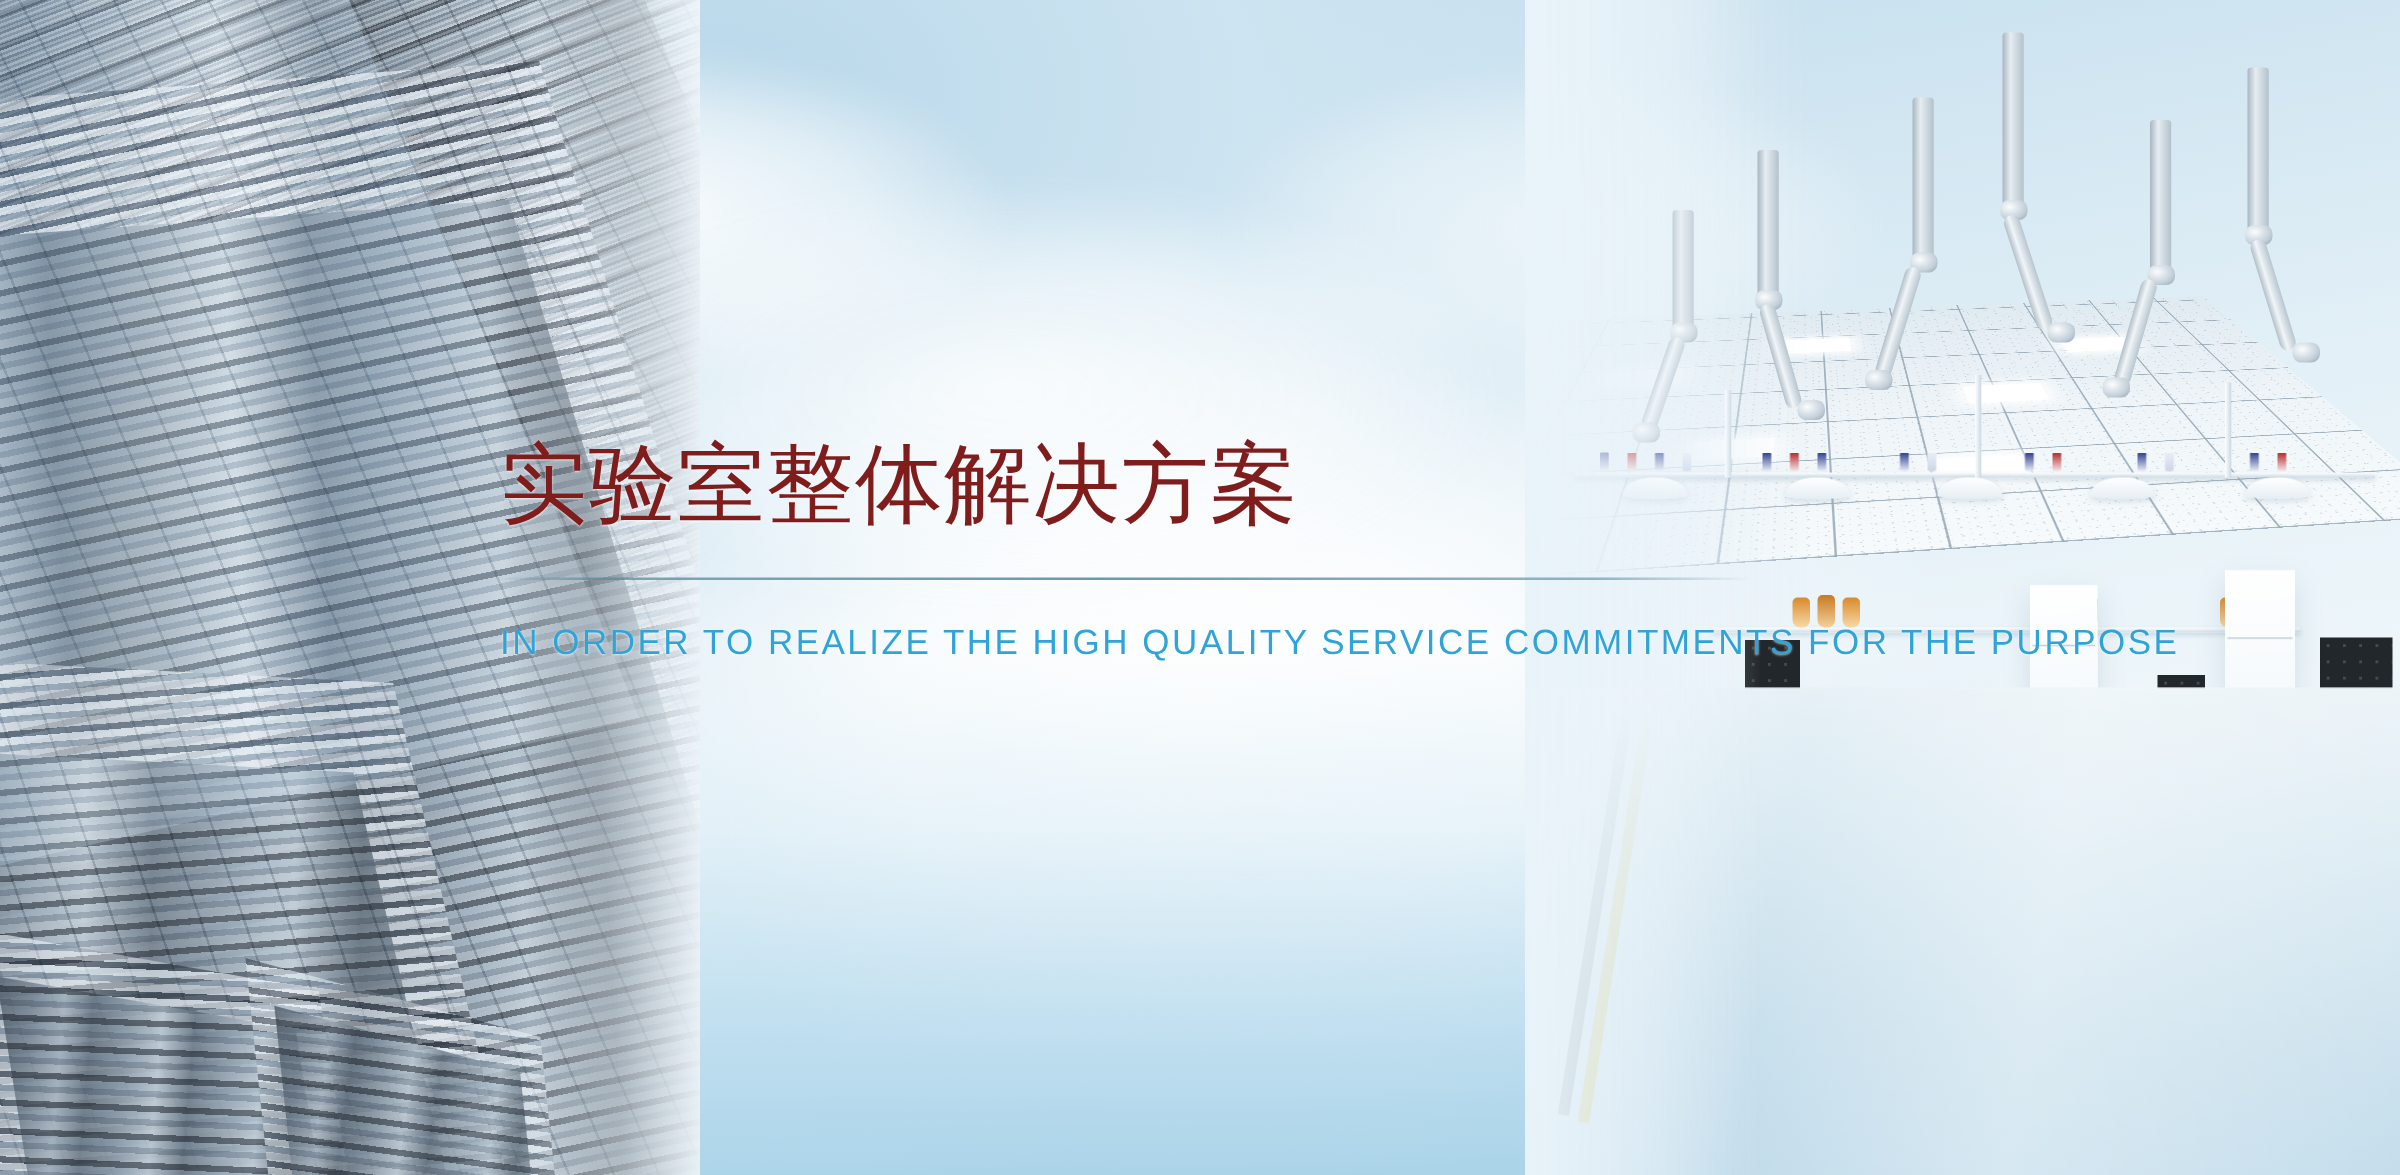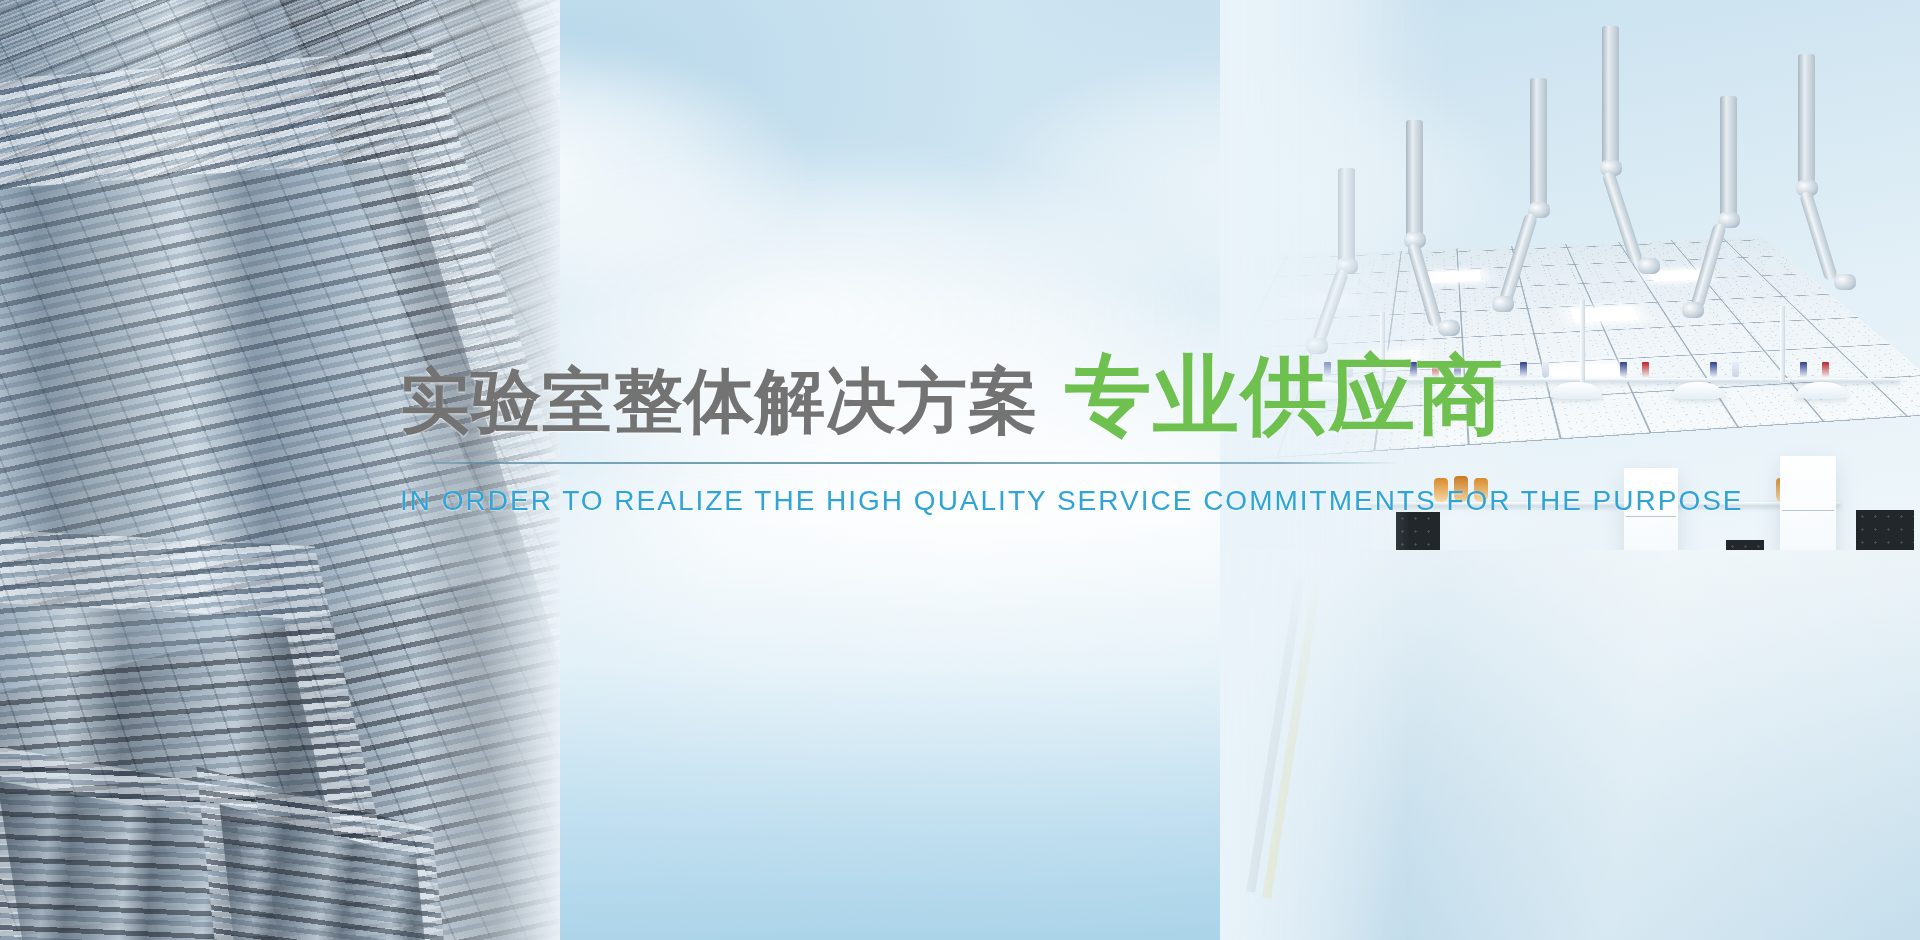--- a/index.html
+++ b/index.html
@@ -376,22 +376,22 @@
   }
   .headline {
     display: flex;
     align-items: baseline;
     white-space: nowrap;
     line-height: 1;
     height: 92px;
   }
   .hl-blue {
     font-size: 70px;
-    font-weight: 700;
-    color: #737373;
+    font-weight: 400;
+    color: #7f1d1d;
     letter-spacing: 1px;
     text-shadow: 0 1px 2px rgba(255,255,255,0.75);
   }
   .hl-green {
     font-size: 86px;
     font-weight: 700;
     color: #6ec04f;
     letter-spacing: 2px;
     margin-left: 26px;
     text-shadow: 0 1px 2px rgba(255,255,255,0.72);
@@ -401,21 +401,21 @@
     width: 1000px;
     height: 2px;
     background: linear-gradient(90deg,
         rgba(120,160,180,0) 0%,
         rgba(86,140,160,0.72) 7%,
         rgba(70,128,150,0.80) 48%,
         rgba(86,142,164,0.62) 88%,
         rgba(130,170,190,0) 100%);
   }
   .subtitle {
-    margin-top: 21px;
+    margin-top: 34px;
     font-size: 28px;
     font-weight: 400;
     color: #30a4d6;
     letter-spacing: 2.0px;
     white-space: nowrap;
     text-shadow: 0 1px 2px rgba(255,255,255,0.70);
   }
   .tagline-bar {
     margin-top: 25px;
     width: 1000px;
@@ -612,21 +612,20 @@
       <div class="floor-stripe grey" style="left:132px;top:14px;"></div>
     </div>
 
     <div class="lab-fade-left"></div>
   </div>
 
   <div class="copy">
 
     <div class="headline">
       <span class="hl-blue">实验室整体解决方案</span>
-      <span class="hl-green">专业供应商</span>
     </div>
 
     <div class="rule"></div>
 
     <div class="subtitle">IN ORDER TO REALIZE THE HIGH QUALITY SERVICE COMMITMENTS FOR THE PURPOSE</div>
 
 
   </div>
 
 </div>

